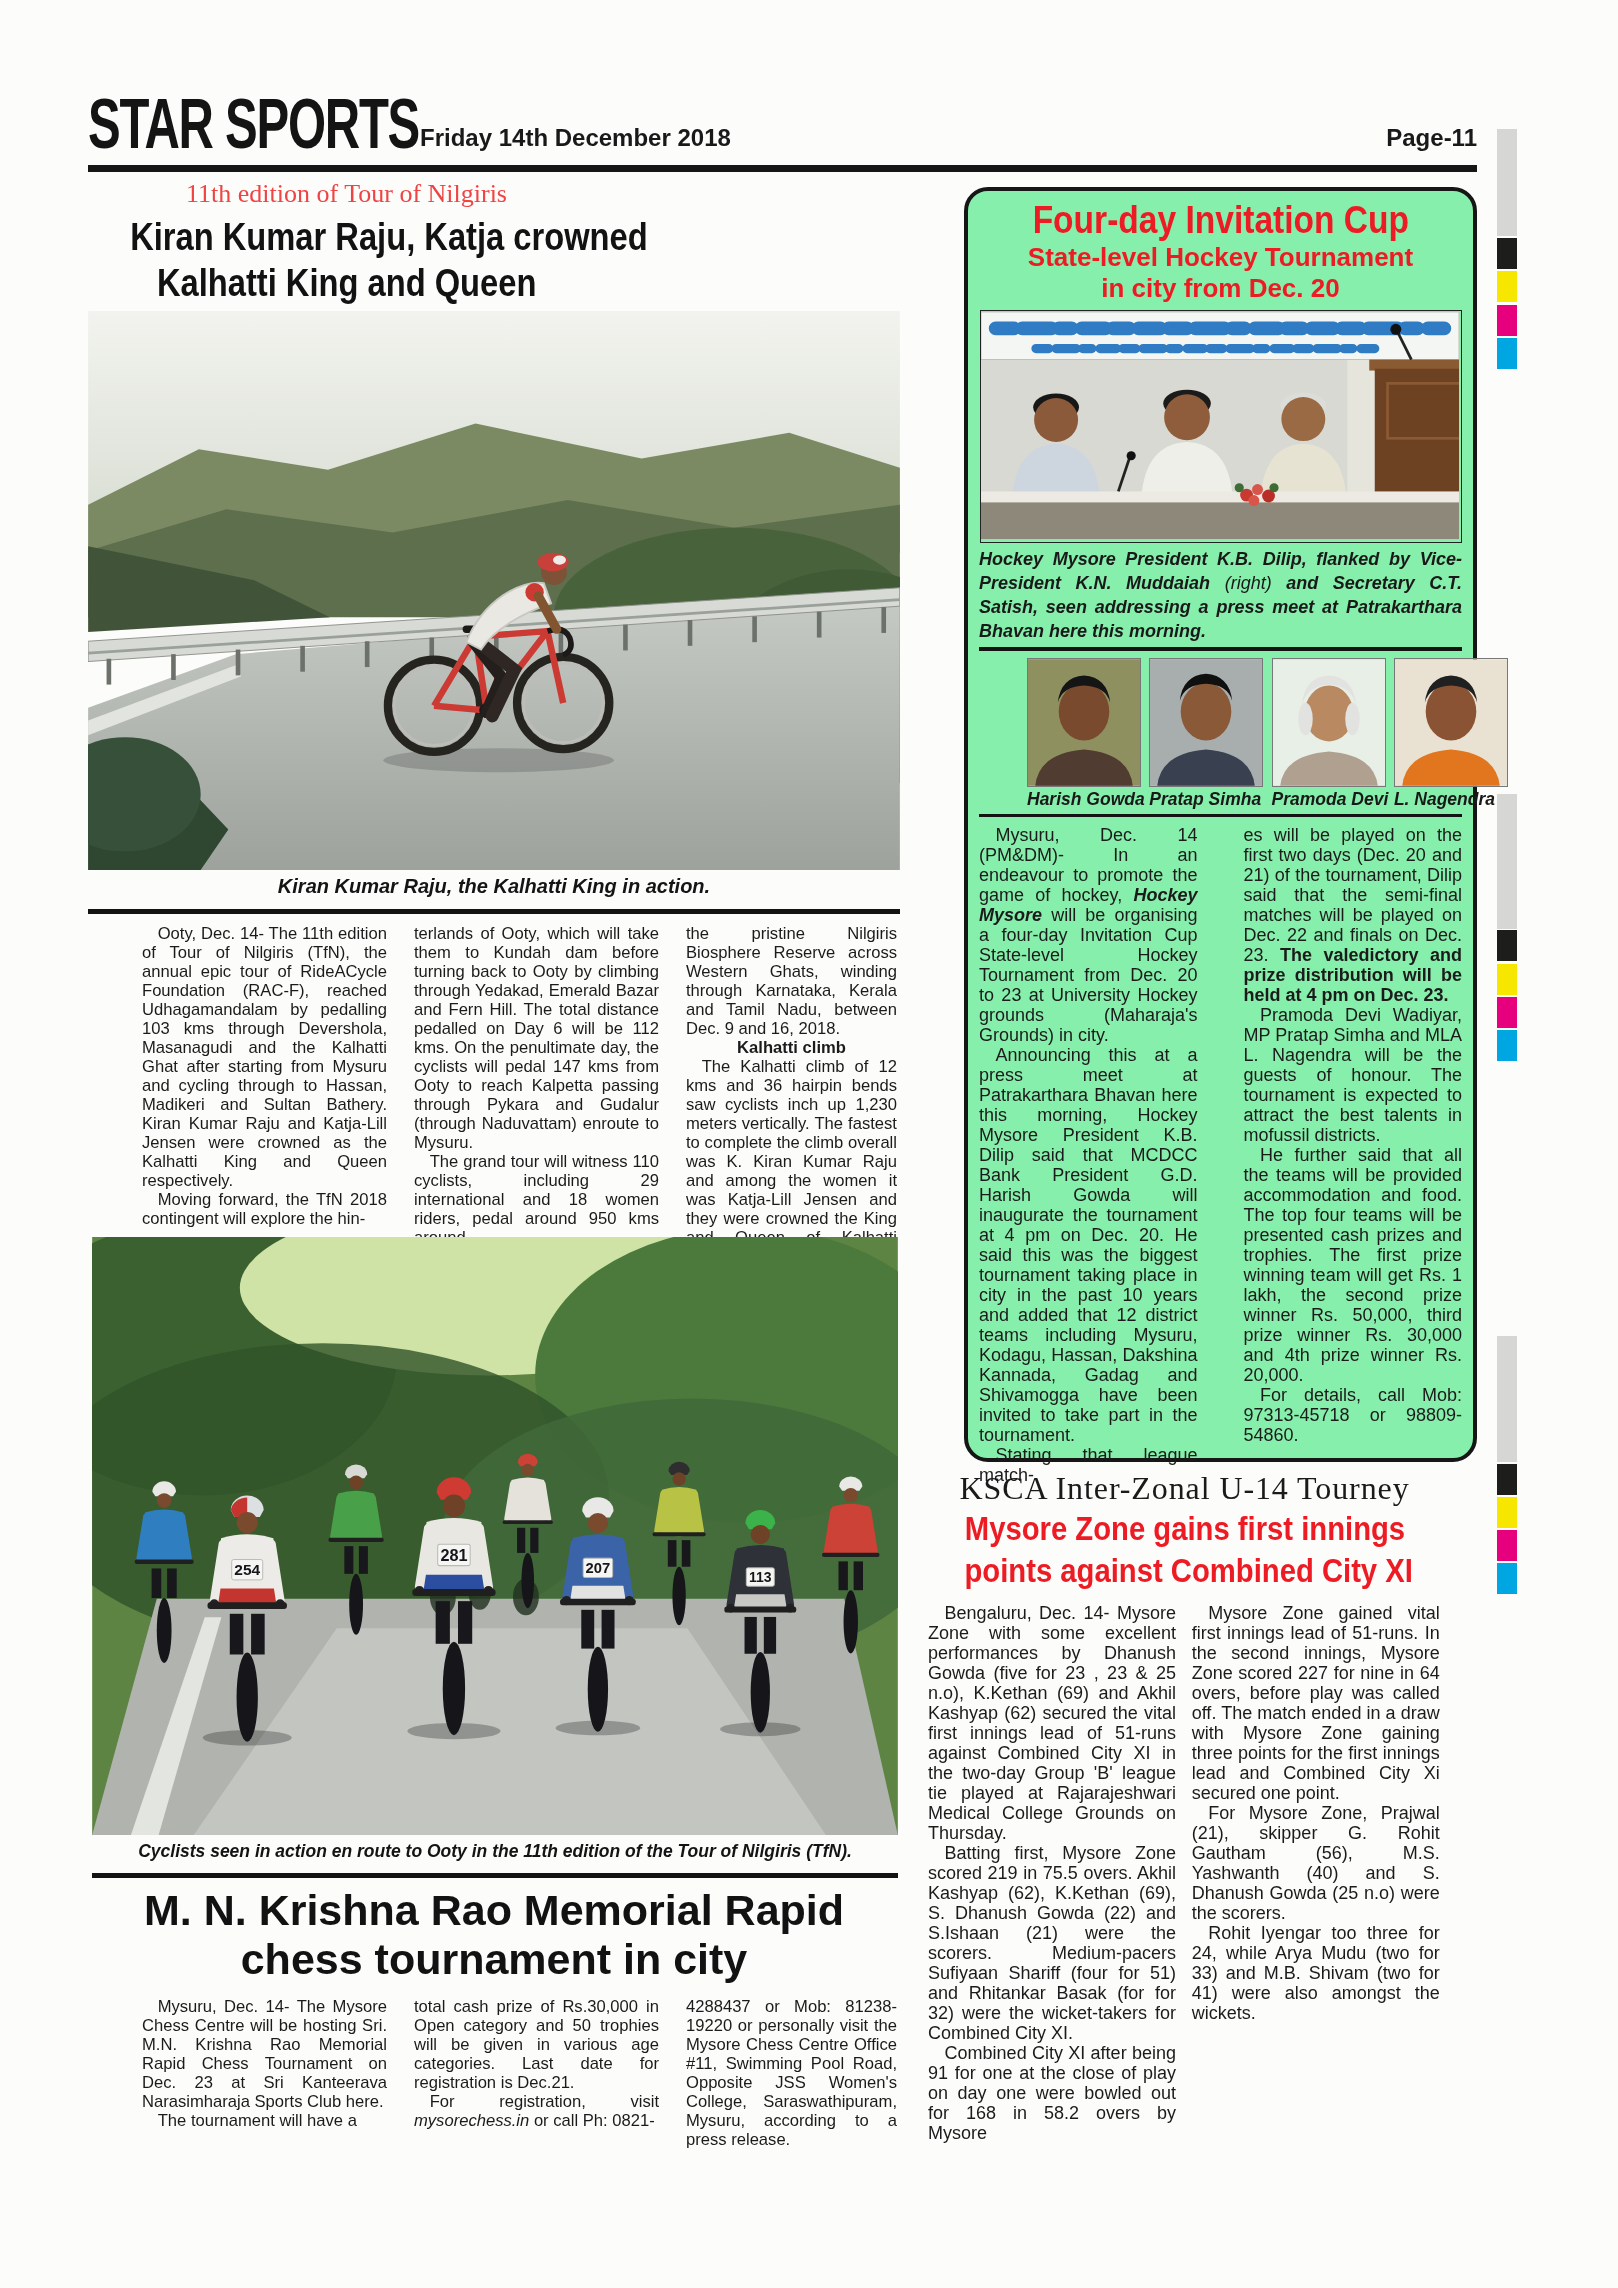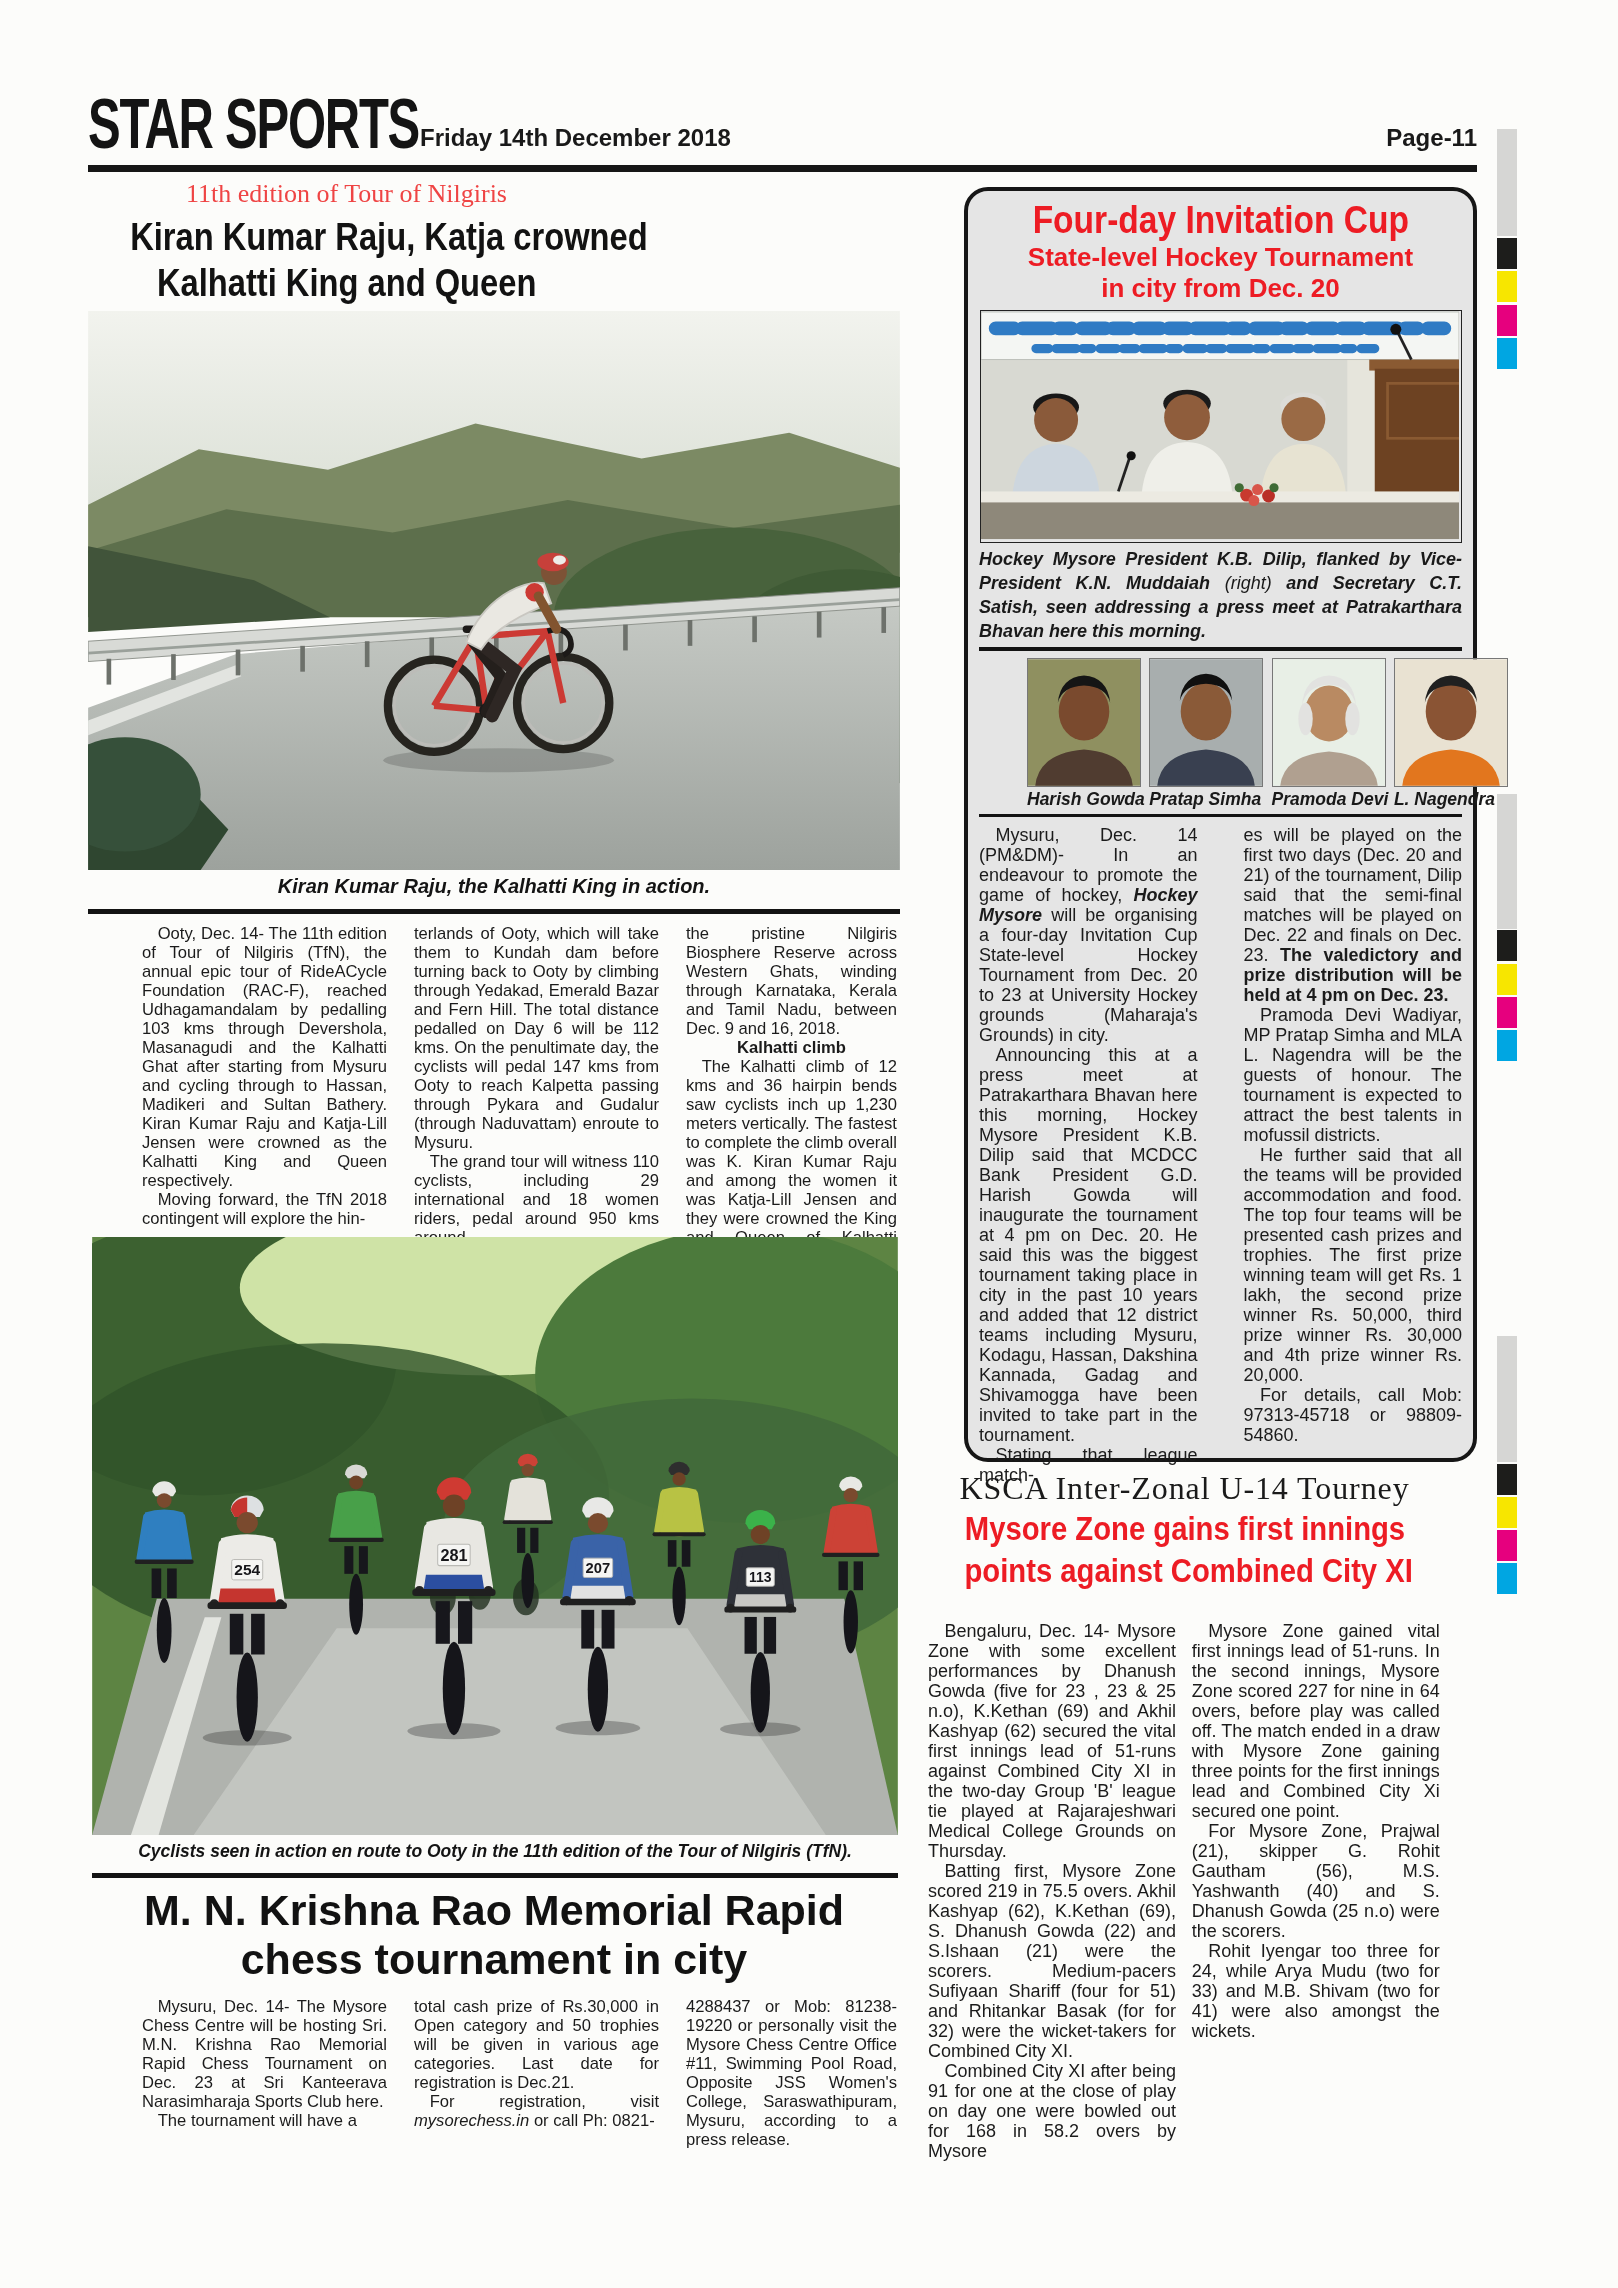--- a/index.html
+++ b/index.html
@@ -38,21 +38,21 @@
   
   .photoC { left:92px; top:1237px; width:806px; height:728px; }
   .cap2 { left:92px; top:1841px; width:806px; font-size:17.5px; }
   .ruleC { left:92px; top:1873px; width:806px; height:4.6px; }
 
   
   .chess-head { left:88px; top:1886px; width:812px; text-align:center; font-size:43px; font-weight:bold; line-height:49px; color:#121212; }
   .chess-cols { left:88px; top:1997px; }
 
   
-  .hbox { left:964px; top:187px; width:513px; height:1275px; background:#e5e5e5;
+  .hbox { left:964px; top:187px; width:513px; height:1275px; background:#86efac;
           border:4.6px solid #161616; border-radius:24px; padding:7.4px 11px; }
   .htitle { text-align:center; font-size:39px; font-weight:bold; color:#ed1c24; line-height:44px; }
   .hsub { text-align:center; font-size:26px; font-weight:bold; color:#ed1c24; line-height:31px; }
   .photoB { width:482px; height:233px; margin:5.5px auto 0; border:1.8px solid #222; }
   .hcap { margin-top:4.6px; font-size:18px; line-height:24px; font-weight:bold; font-style:italic; text-align:justify; }
   .cap-normal { font-weight:normal; }
   .hrule2 { height:3.7px; background:#131313; margin-top:3.7px; }
   .ports { display:flex; gap:8.3px; margin-top:7.4px; }
   .port { width:114px;padding-left:48px; }
   .port svg { width:114px; height:129px; border:0.9px solid #777; display:block; }
@@ -62,21 +62,21 @@
   .right-text { font-size:18px; line-height:20px; text-align:justify; color:#1b1b1b;gap:46px; }
   .right-text p.in { text-indent:16.6px; }
   .em { font-weight:bold; font-style:italic; }
   .bold { font-weight:bold; }
   .it { font-style:italic; }
 
   
   .ksca { left:928px; top:1470px; width:513px; }
   .kk { font-family:"Liberation Serif", serif; font-size:32px; text-align:center; color:#1a1a1a; letter-spacing:0.9px; }
   .kh { text-align:center; font-size:34px; font-weight:bold; color:#ed1c24; line-height:42px; }
-  .kcols { display:flex; gap:15.7px; margin-top:30px; }
+  .kcols { display:flex; gap:15.7px; margin-top:12px; }
   .kcols .c { width:248px; }
 
   
   .reg { position:absolute; left:1497px; width:20px; }
   .reg.gray { background:#d6d6d4; }
   .reg.k { background:#1d1d1b; height:31px; }
   .reg.y { background:#f7e600; height:31px; }
   .reg.m { background:#e6007e; height:31px; }
   .reg.cy { background:#00a6e2; height:31px; }
 

